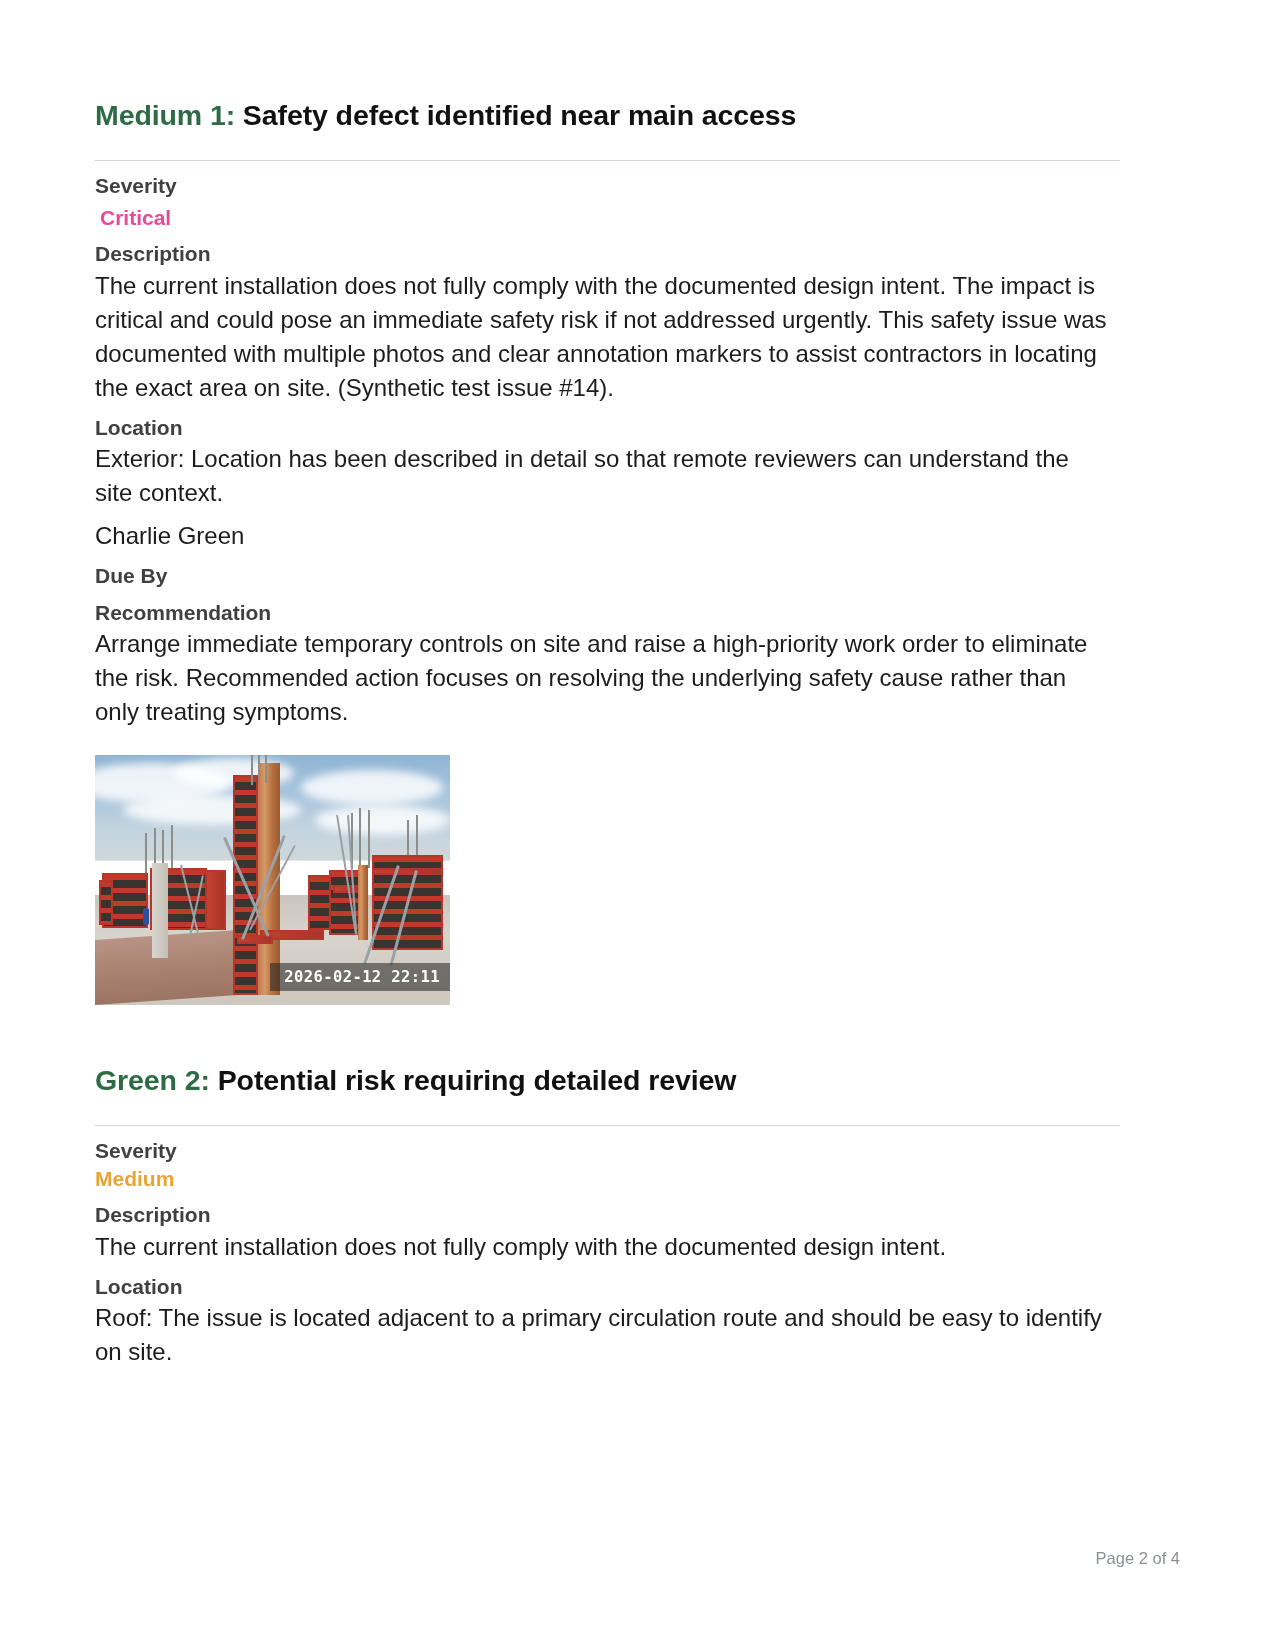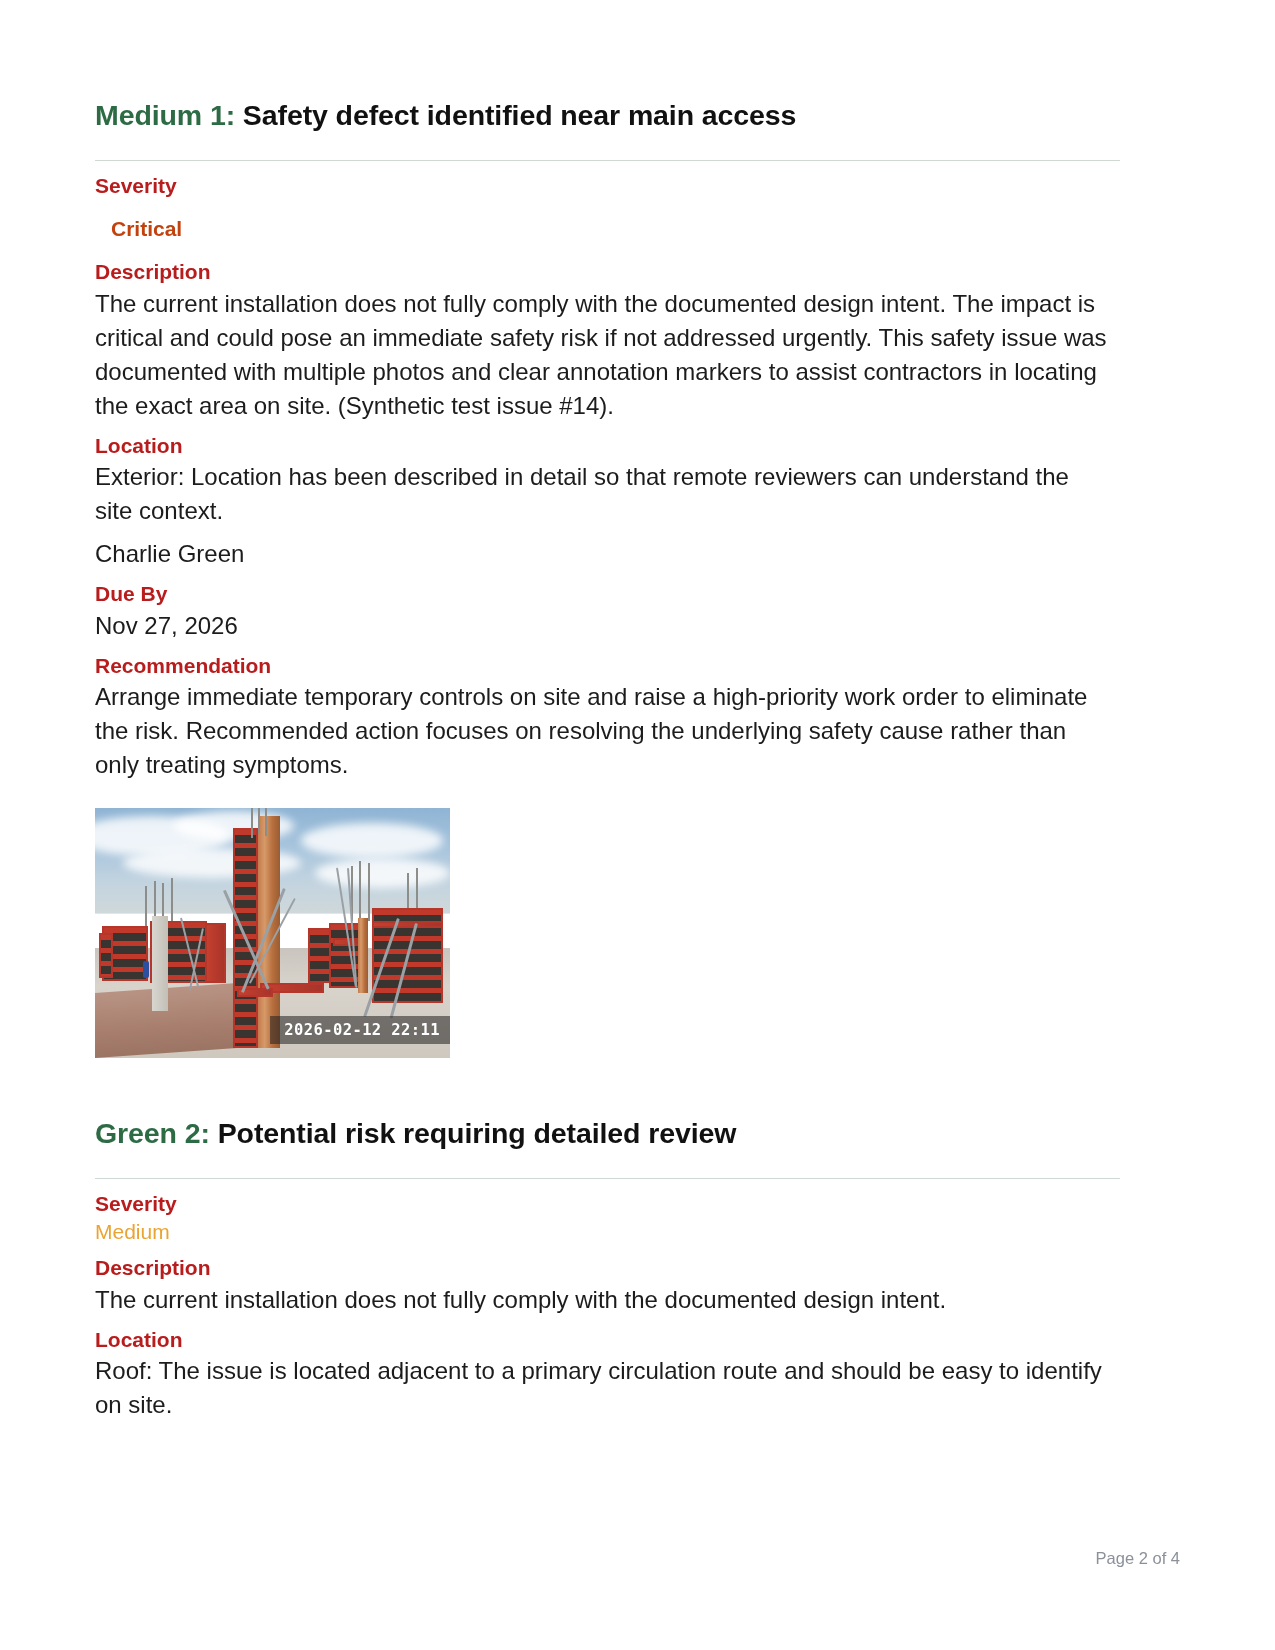--- a/index.html
+++ b/index.html
@@ -52,41 +52,41 @@
     width: 100%;
   }
 
   
   .field {
     margin-top: 11px;
   }
   .field-label {
     font-size: 21px;
     font-weight: bold;
-    color: #b91c1c;
+    color: #404040;
     line-height: 1.3;
     margin: 0 0 1px 0;
   }
   .field-value {
     font-size: 24px;
     color: #1c1c1c;
     line-height: 1.42;
     margin: 0;
     max-width: 1015px;
   }
   .sev-critical {
     font-size: 21px;
     font-weight: bold;
-    color: #c2410c;
+    color: #ec4899;
     line-height: 1.3;
-    margin: 16px;
+    margin: 5px;
   }
   .sev-medium {
     font-size: 21px;
-    font-weight: normal;
+    font-weight: bold;
     color: #eaa433;
     line-height: 1.3;
     margin: 0;
   }
 
   .field-tight { margin-top: 9px; }
 
   
   .photo-wrap {
     margin-top: 26px;
@@ -229,21 +229,20 @@
         <div class="field-label">Location</div>
         <p class="field-value">Exterior: Location has been described in detail so that remote reviewers can understand the site context.</p>
       </div>
 
       <div class="field field-tight">
         <p class="field-value">Charlie Green</p>
       </div>
 
       <div class="field field-tight">
         <div class="field-label">Due By</div>
-        <p class="field-value">Nov 27, 2026</p>
       </div>
 
       <div class="field field-tight">
         <div class="field-label">Recommendation</div>
         <p class="field-value">Arrange immediate temporary controls on site and raise a high-priority work order to eliminate the risk. Recommended action focuses on resolving the underlying safety cause rather than only treating symptoms.</p>
       </div>
 
       <div class="photo-wrap">
         <div class="photo">
 

